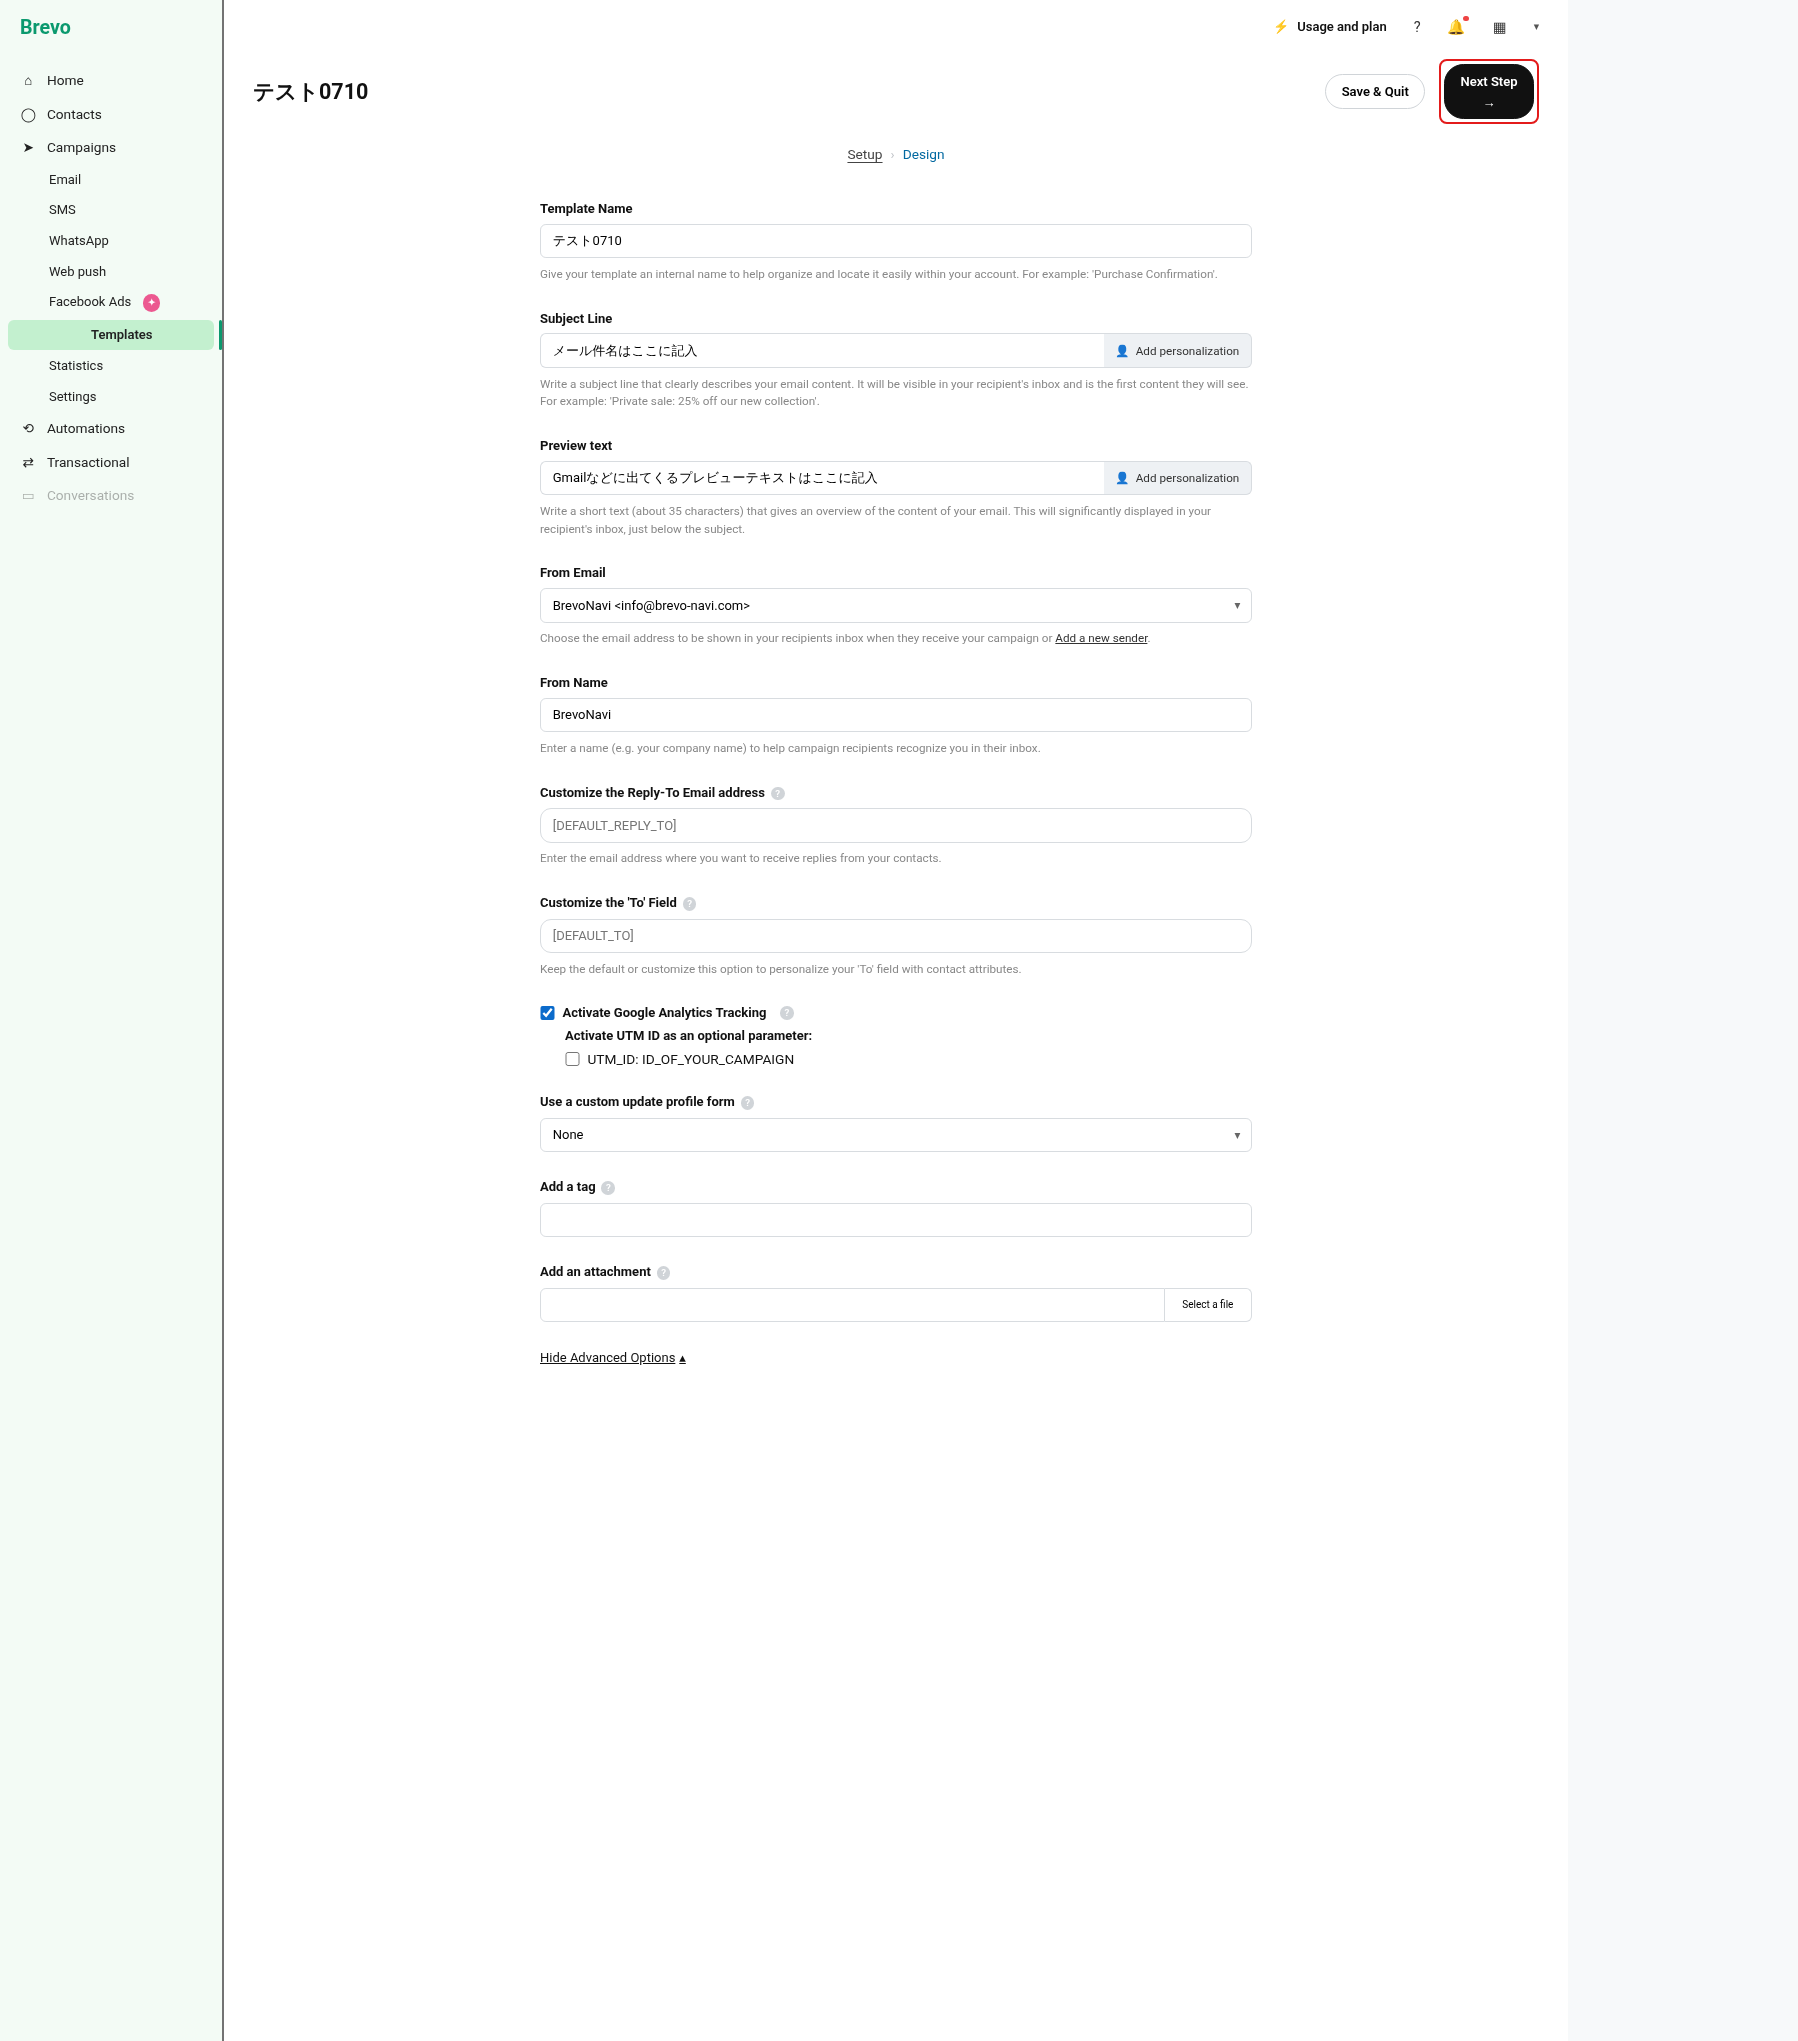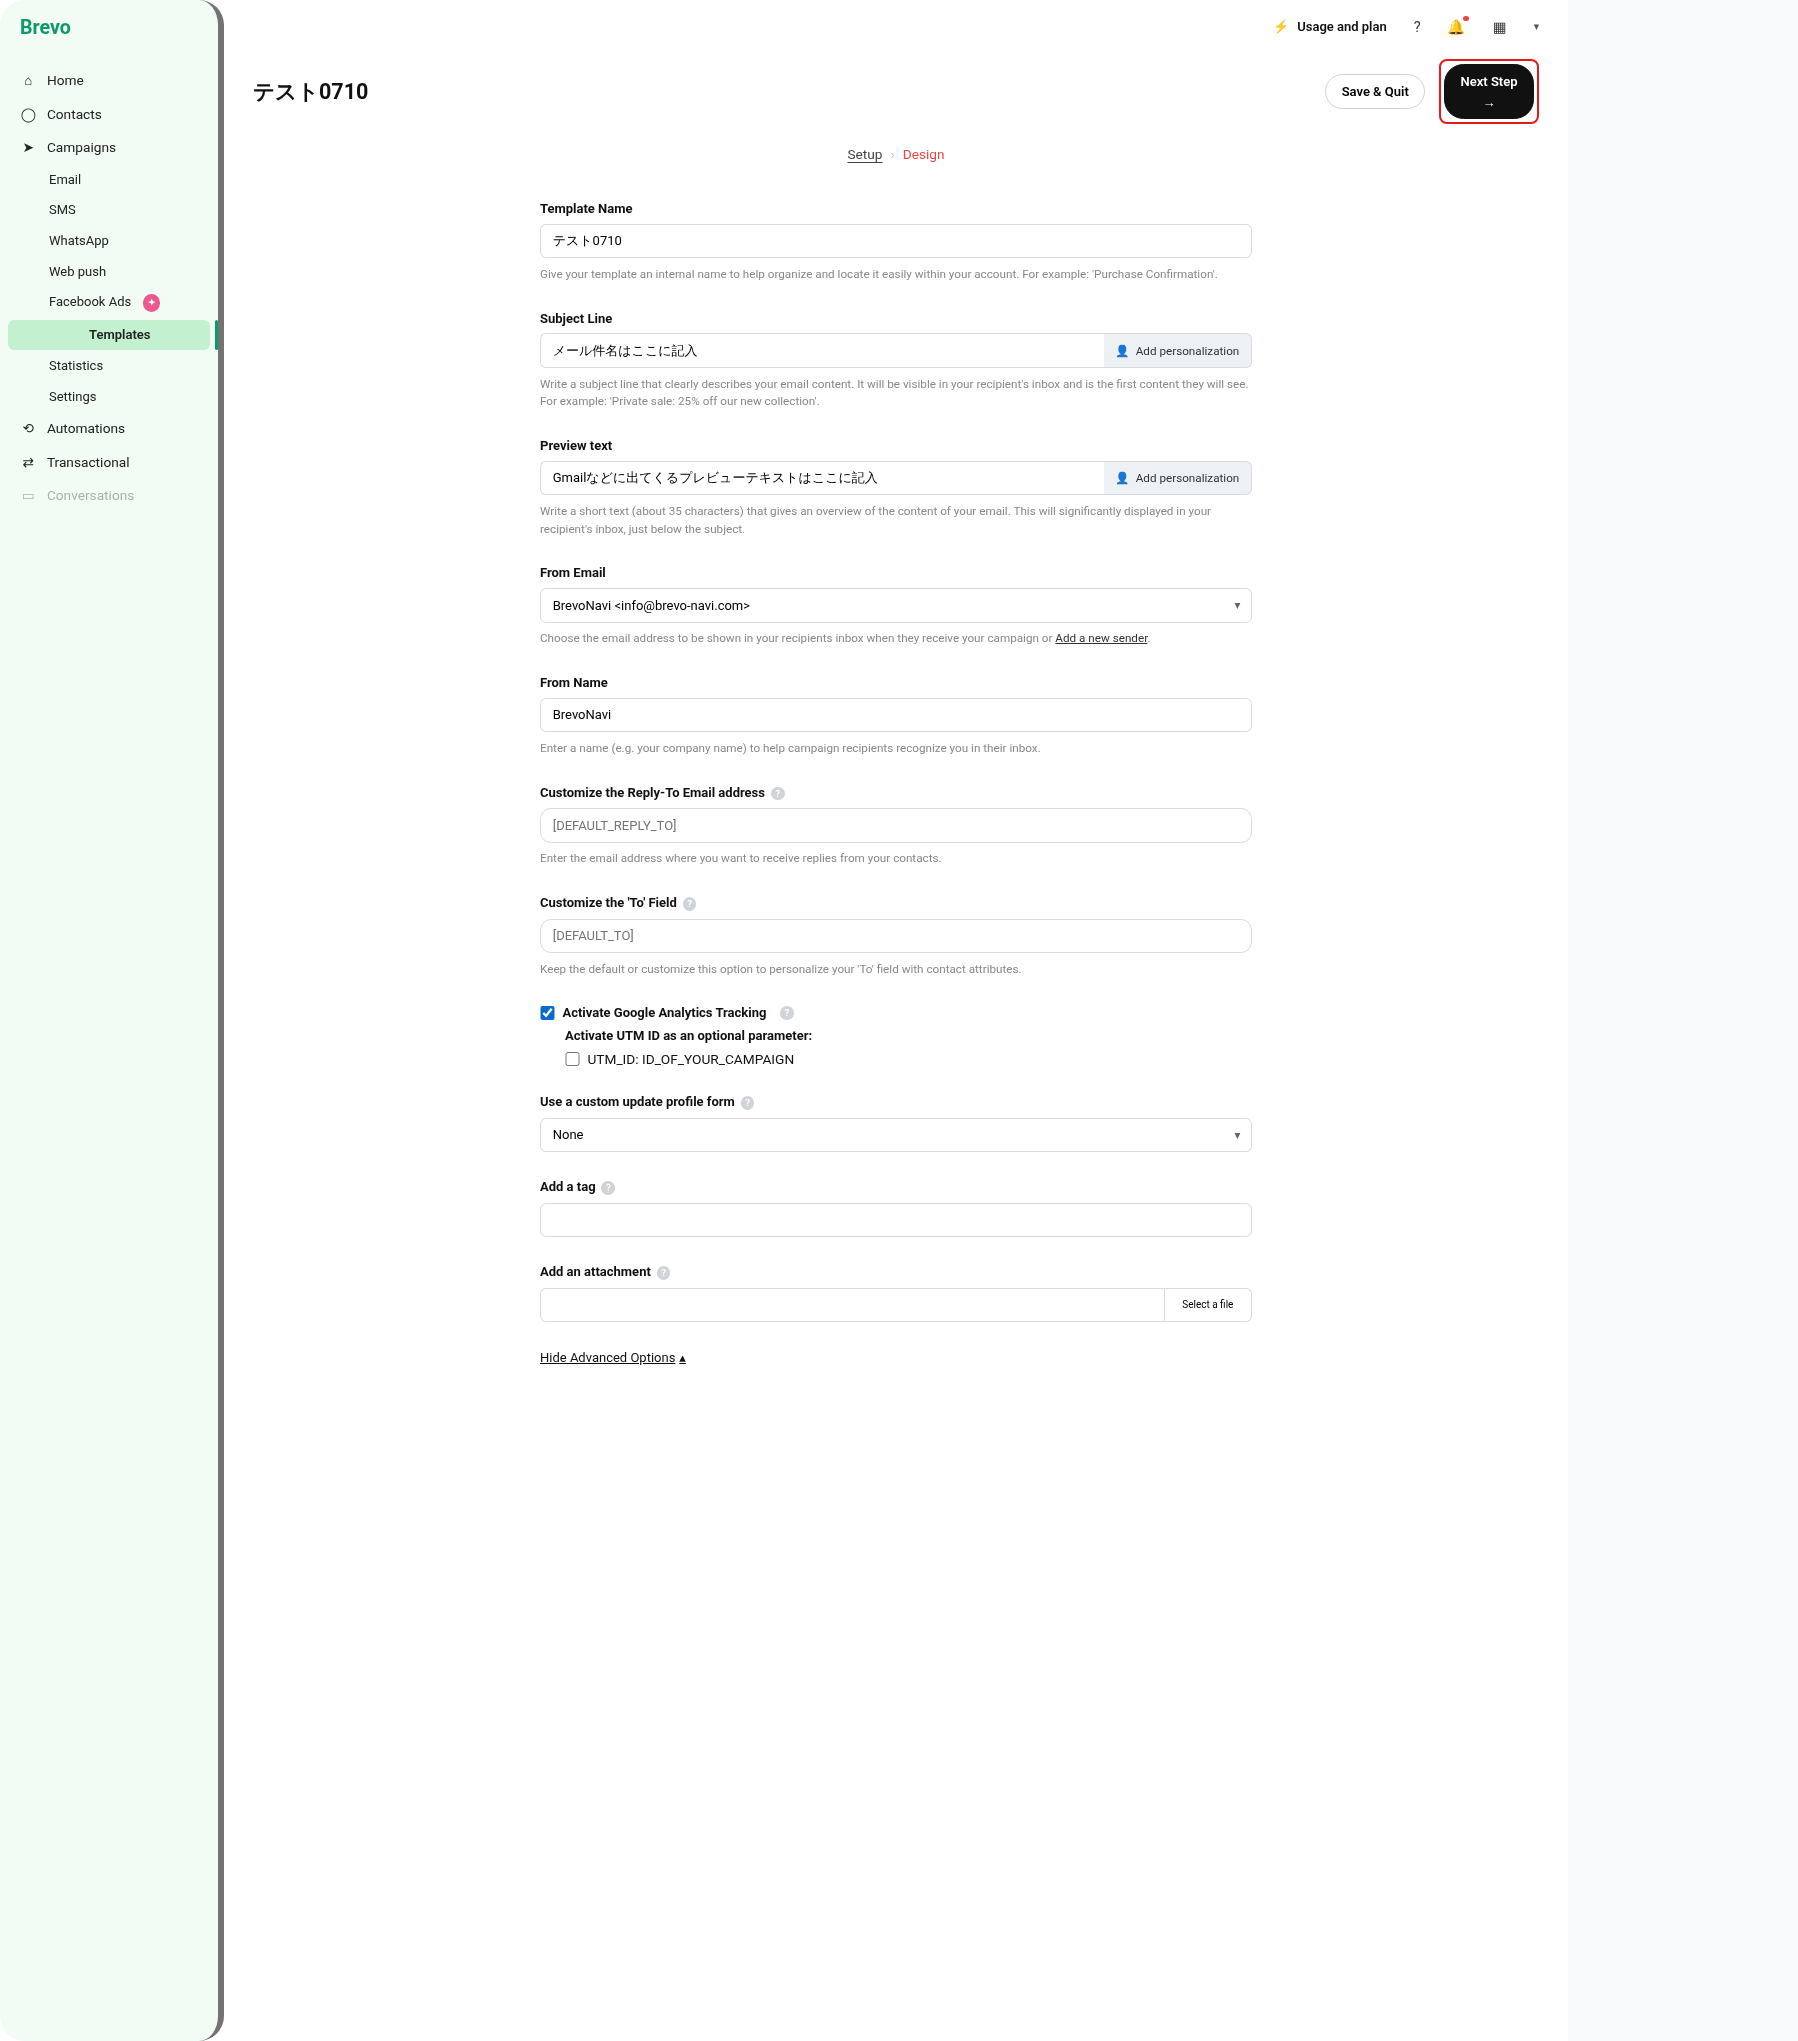--- a/index.html
+++ b/index.html
@@ -1,18 +1,18 @@
 <!DOCTYPE html>
 <html><head>
 <meta charset="utf-8">
 <style>
 * { box-sizing: border-box; margin: 0; padding: 0; font-family: -apple-system, BlinkMacSystemFont, "Segoe UI", Roboto, Helvetica, Arial, sans-serif; }
 body { background: #fff; color: #111; font-size: 13.7px; }
 .app { display: flex; min-height: 100vh; }
-.sidebar { width: 224px; background: #f3fbf5; border-right: 6px solid #737373; padding: 9.8px 0 39px; border-radius: 25px; }
+.sidebar { width: 224px; background: #f3fbf5; border-right: 2px solid #737373; padding: 9.8px 0 39px; }
 .logo { padding: 5.9px 19.5px 19.5px; }
 .logo svg { height: 25px; }
 .nav { list-style: none; }
 .nav-item { display: flex; align-items: center; gap: 9.8px; padding: 8.8px 19.5px; color: #222; font-size: 13.7px; cursor: pointer; }
 .nav-item .ic { width: 17.6px; display: flex; justify-content: center; align-items: center; }
 .subnav { list-style: none; }
 .subnav-item { padding: 7.8px 19.5px 7.8px 49px; font-size: 13px; color: #222; cursor: pointer; position: relative; }
 .subnav-item.active { background: #c3f0cf; border-radius: 5.9px; margin: 0 7.8px; padding-left: 41px; font-weight: 600; text-align: center; }
 .subnav-item.active::after { content:""; position:absolute; right:-7.8px; top:0; bottom:0; width:2.9px; background:#0b996e; border-radius:2px;}
 .subnav-item .fb-ic { display: inline-flex; width: 17.6px; height: 17.6px; border-radius: 50%; background: #ec5990; color: #fff; font-size: 10.7px; justify-content: center; align-items: center; margin-left: 11.7px; vertical-align: middle;}
@@ -24,21 +24,21 @@
 .topbar .tb-ic { font-size: 14.6px; cursor: pointer; position: relative; color:#333;}
 .topbar .bell-dot::after { content:""; position:absolute; top:-2px; right:-2.9px; width:5.9px; height:5.9px; border-radius:50%; background:#e44; }
 .topbar .caret { font-size: 10.7px; color:#555; cursor:pointer;}
 .header-row { display: flex; justify-content: space-between; align-items: center; padding: 13.7px 29px 17.6px; }
 .header-row h1 { font-size: 21.5px; font-weight: 700; }
 .btn { border: 1px solid #d0d4d8; background: #fff; padding: 8.8px 15.6px; border-radius: 19.5px; font-size: 13px; font-weight: 600; cursor: pointer; }
 .btn-dark { background: #111; color: #fff; border-color: #111; display:inline-flex; align-items:center; gap:5.9px;flex-direction:column;}
 .hl-box { border: 2.9px solid #e31b1b; border-radius: 7.8px; padding: 2.9px; display: inline-flex; }
 .btn-group { display: flex; align-items: center; gap: 13.7px; }
 .wizard { display: flex; justify-content: center; gap: 8px; padding: 3.9px 0 39px; }
-.wizard span { color: #ef4444; font-size: 13.7px; cursor:pointer;}
+.wizard span { color: #0369a1; font-size: 13.7px; cursor:pointer;}
 .wizard span.active { color: #444; text-decoration: underline; text-underline-offset: 2.9px;}
 .wizard .sep { color:#c0c4c8;}
 .form-wrap { max-width: 751px; margin: 0 auto; padding: 0 19.5px 59px; }
 .fg { margin-bottom: 27px; }
 .fg label.lbl { display: block; font-weight: 700; font-size: 13px; margin-bottom: 7.8px; color:#111;}
 .help-ic { display:inline-block; width:13.7px; height:13.7px; border-radius:50%; background:#d0d4d8; color:#fff; font-size:9.8px; text-align:center; line-height:13.7px; margin-left:5.9px; font-weight:600;}
 .input { width: 100%; border: 1px solid #d8dce0; border-radius: 5.9px; padding: 8.8px 11.7px; font-size: 13px; background:#fff;}
 .input-row { display:flex; align-items:stretch;}
 .input-row .input { flex:1; border-top-right-radius:0; border-bottom-right-radius:0; border-right:none;}
 .pers-btn { border:1px solid #d8dce0; border-left:none; background:#eef1f4; border-radius:0 5.9px 5.9px 0; padding:0 11.7px; font-size:11.7px; color:#333; display:flex; align-items:center; gap:5.9px; cursor:pointer;}

